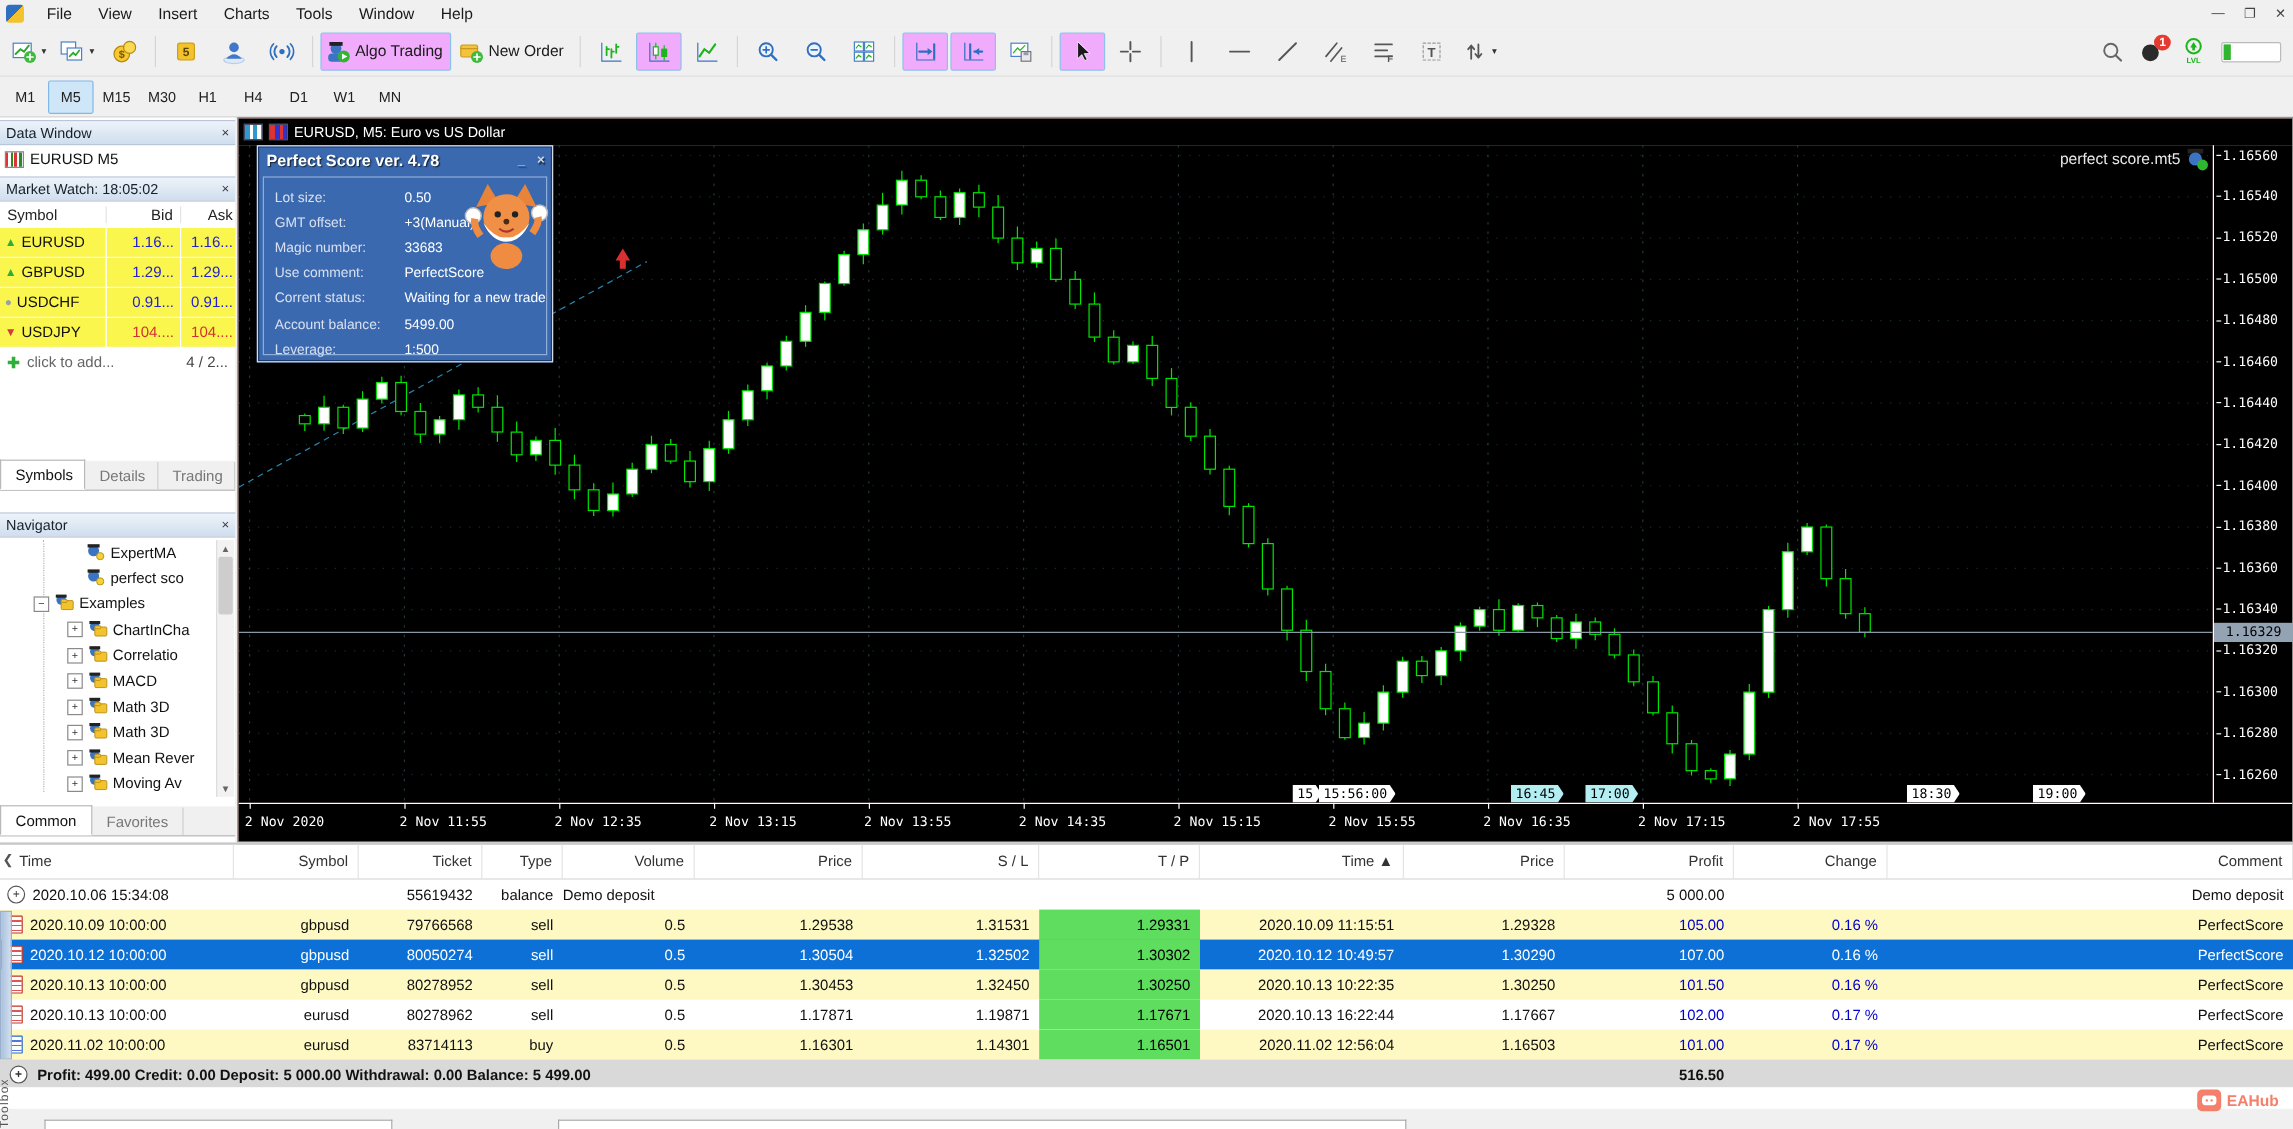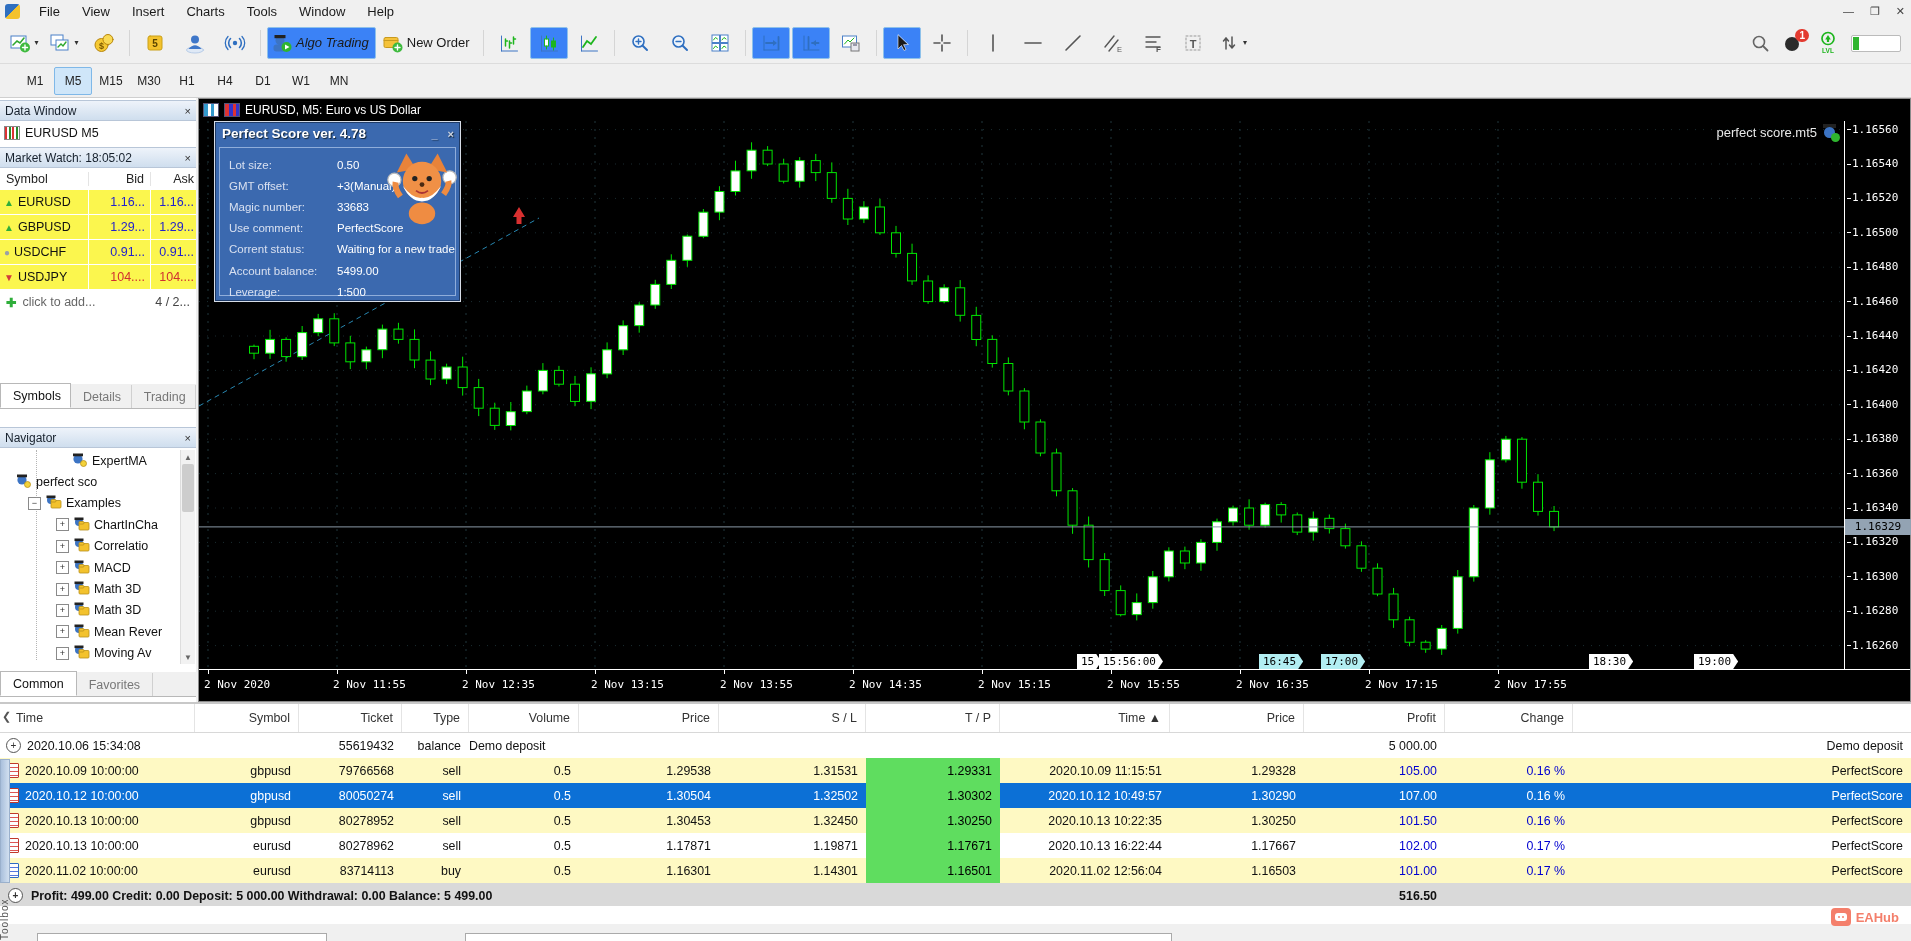--- a/index.html
+++ b/index.html
@@ -11,31 +11,31 @@
   .appicon{width:15px;height:15px;margin:0 8px 0 5px;border-radius:3px;
            background:linear-gradient(135deg,#2f6fc0 0 50%,#f3c22d 50% 100%);}
   .menu-item{padding:0 11px;font-size:13px;color:#1a1a1a;cursor:default;}
   #winctl{position:absolute;right:6px;top:0;height:22px;display:flex;align-items:center;gap:16px;
           font-size:11px;color:#444;}
   
   #toolbar{position:absolute;left:0;top:22px;width:100%;height:42px;background:#f0f0f0;
            border-bottom:1px solid #dcdcdc;display:flex;align-items:center;padding-left:4px;box-sizing:border-box;}
   .tb-btn{height:30px;min-width:30px;display:flex;align-items:center;justify-content:center;
           border:1px solid transparent;border-radius:2px;margin:0 1px;padding:0 3px;gap:3px;}
-  .tb-btn.active{background:#3b82f6;border-color:#8ec1ea;font-style:italic;}
+  .tb-btn.active{background:#f0abfc;border-color:#8ec1ea;}
   .tb-btn svg{width:22px;height:22px;display:block;}
   .tb-caret{font-size:8px;color:#333;}
   .tb-sep{width:1px;height:26px;background:#d5d5d5;margin:0 5px;}
   .tb-label{font-size:13px;color:#1a1a1a;white-space:nowrap;padding-right:3px;}
   #tb-right{position:absolute;right:10px;top:22px;height:42px;display:flex;align-items:center;gap:12px;}
   .acct-box{width:48px;height:15px;background:#fff;border:1px solid #bbb;border-radius:2px;position:relative;}
   .acct-box::before{content:"";position:absolute;left:1px;top:1px;bottom:1px;width:6px;background:#2fb52f;}
   
   #tfbar{position:absolute;left:0;top:64px;width:100%;height:34px;background:#f0f0f0;
-         border-bottom:1px solid #cfcfcf;display:flex;align-items:center;padding-left:16px;box-sizing:border-box;}
+         border-bottom:1px solid #cfcfcf;display:flex;align-items:center;padding-left:2px;box-sizing:border-box;}
   .tf{min-width:36px;height:26px;display:flex;align-items:center;justify-content:center;
       font-size:12px;color:#222;border:1px solid transparent;border-radius:2px;}
   .tf.active{background:#cfe6f9;border-color:#7fb8e8;}
   
   #sidebar{position:absolute;left:0;top:98px;width:196px;height:604px;background:#fff;}
   .pan-title{position:absolute;left:0;width:196px;height:21px;
              background:linear-gradient(#eef3fa,#cfdeee);border-top:1px solid #b8c6d8;border-bottom:1px solid #b8c6d8;
              font-size:12px;display:flex;align-items:center;padding-left:5px;box-sizing:border-box;color:#16202c;}
   .pan-x{position:absolute;right:5px;font-size:11px;color:#333;}
   .dw-row{position:absolute;left:0;top:23px;width:196px;height:24px;display:flex;align-items:center;gap:5px;
@@ -514,21 +514,21 @@
     <div id="nav-tree">
         <div class="nav-item" style="padding-left: 56px;">
           <span style="width: 11px; flex: 0 0 auto;"></span>
           <span class="nav-ic"><svg width="17" height="15" viewBox="0 0 17 15">
               <circle cx="7" cy="7" r="4.6" fill="#3c74c4"></circle>
               <rect x="2" y="1.5" width="10" height="2.8" fill="#222"></rect>
               <circle cx="12.5" cy="11.5" r="3" fill="#f3d23a" stroke="#b8901a" stroke-width="0.8"></circle>
             </svg></span>
           <span>ExpertMA</span>
         </div>
-        <div class="nav-item" style="">
+        <div class="nav-item" style="padding-left: 56px;">
           <span style="width: 11px; flex: 0 0 auto;"></span>
           <span class="nav-ic"><svg width="17" height="15" viewBox="0 0 17 15">
               <circle cx="7" cy="7" r="4.6" fill="#3c74c4"></circle>
               <rect x="2" y="1.5" width="10" height="2.8" fill="#222"></rect>
               <circle cx="12.5" cy="11.5" r="3" fill="#f3d23a" stroke="#b8901a" stroke-width="0.8"></circle>
             </svg></span>
           <span>perfect sco</span>
         </div>
         <div class="nav-item" style="padding-left: 28px;">
           <span class="exp-box">−</span>
@@ -937,20 +937,21 @@
         <div class="t-cell" style="width: 103px;">Ticket</div>
         <div class="t-cell" style="width: 67px;">Type</div>
         <div class="t-cell" style="width: 110px;">Volume</div>
         <div class="t-cell" style="width: 140px;">Price</div>
         <div class="t-cell" style="width: 147px;">S / L</div>
         <div class="t-cell" style="width: 134px;">T / P</div>
         <div class="t-cell" style="width: 170px;">Time  ▲</div>
         <div class="t-cell" style="width: 134px;">Price</div>
         <div class="t-cell" style="width: 141px;">Profit</div>
         <div class="t-cell" style="width: 128px;">Change</div>
+        <div class="t-cell" style="width: 338px; flex: 1 1 0%;">Comment</div>
       </div>
     <div id="t-body">
         <div class="t-row">
           <div class="t-cell first" style="width: 195px;">
             <span class="ic-circle">+</span>
             <span>2020.10.06 15:34:08</span>
           </div>
           <div class="t-cell" style="width: 104px;">
             <span></span>
           </div>

